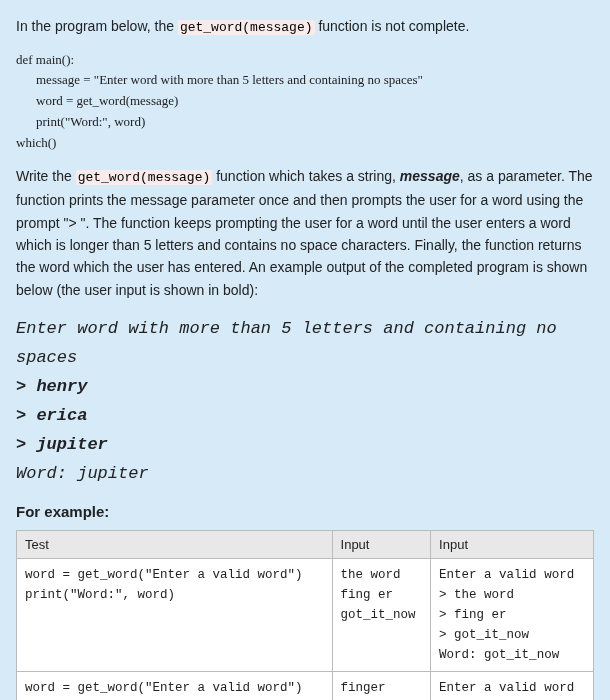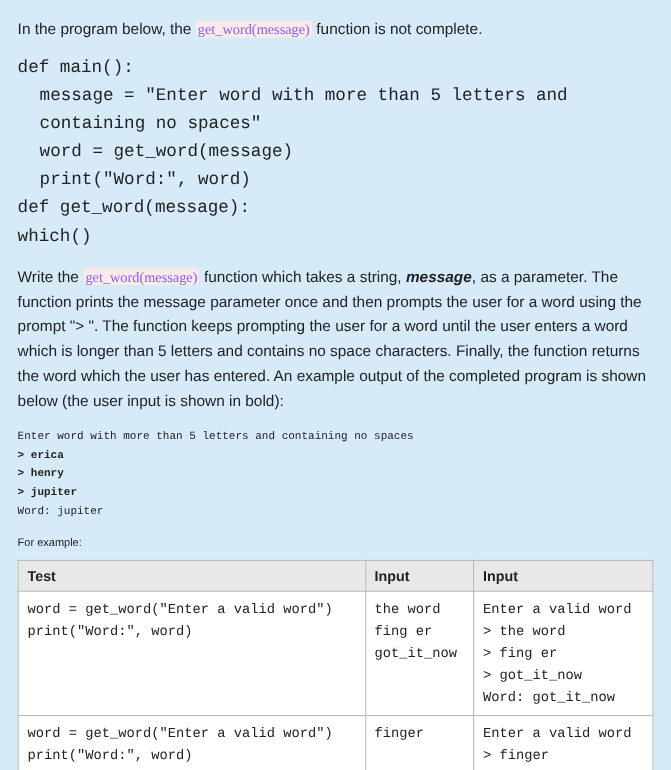--- a/index.html
+++ b/index.html
@@ -10,65 +10,66 @@
       color: #222;
       padding: 16px;
       width: 610px;
       min-height: 700px;
     }
     .intro-text {
       margin-bottom: 12px;
       line-height: 1.5;
     }
     .code-block {
-      font-family: Liberation Mono, monospace;
-      font-size: 16px;
+      font-family: Liberation Serif, serif;
+      font-size: 13px;
       background: transparent;
       margin-bottom: 12px;
       line-height: 1.6;
     }
     .code-block .indent1 { margin-left: 20px; }
     .inline-code {
-      font-family: Liberation Serif, serif;
-      color: #8b5cf6;
+      font-family: Liberation Mono, monospace;
+      color: #000000;
       background-color: #f9ebea;
       padding: 0 2px;
       border-radius: 2px;
       font-size: 13px;
     }
     .description {
       line-height: 1.6;
       margin-bottom: 14px;
     }
     .italic { font-style: italic; font-weight: bold; }
     .bold { font-weight: normal; }
     .sample-output {
       font-family: 'Courier New', Courier, monospace;
-      font-size: 10px;
+      font-size: 17px;
       margin-bottom: 14px;
       line-height: 1.7;
+      font-style: italic;
     }
     .sample-output .bold-line { font-weight: bold; }
     .for-example {
-      font-weight: normal;
-      font-size: 10px;
+      font-weight: bold;
+      font-size: 15px;
       margin-bottom: 10px;
     }
     table {
       border-collapse: collapse;
       width: 100%;
       background: white;
       font-size: 13px;
     }
     table th {
       background: #e8e8e8;
       border: 1px solid #bbb;
       padding: 6px 8px;
       text-align: left;
-      font-weight: bold;
+      font-weight: normal;
     }
     table td {
       border: 1px solid #bbb;
       padding: 6px 8px;
       vertical-align: top;
       line-height: 1.6;
       font-family: 'Courier New', Courier, monospace;
       font-size: 12.5px;
     }
   </style>
@@ -77,32 +78,31 @@
 
 <div class="intro-text">
   <span>In the program below, the </span><span class="inline-code">get_word(message)</span><span> function is not complete.</span>
 </div>
 
 <div class="code-block">
   <div>def main():</div>
   <div class="indent1">message = "Enter word with more than 5 letters and containing no spaces"</div>
   <div class="indent1">word = get_word(message)</div>
   <div class="indent1">print("Word:", word)</div>
-  <div>def get_word(message):</div>
   <div>which()</div>
 </div>
 
 <div class="description">
   <span>Write the </span><span class="inline-code">get_word(message)</span><span> function which takes a string, </span><span class="italic">message</span><span>, as a parameter. The function prints the message parameter once and then prompts the user for a word using the prompt "&gt; ". The function keeps prompting the user for a word until the user enters a word which is longer than 5 letters and contains no space characters. Finally, the function returns the </span><span class="bold">word</span><span> which the user has entered. An example output of the completed program is shown below (the user input is shown in bold):</span>
 </div>
 
 <div class="sample-output">
   <div>Enter word with more than 5 letters and containing no spaces</div>
+  <div class="bold-line">&gt; henry</div>
   <div class="bold-line">&gt; erica</div>
-  <div class="bold-line">&gt; henry</div>
   <div class="bold-line">&gt; jupiter</div>
   <div>Word: jupiter</div>
 </div>
 
 <div class="for-example">For example:</div>
 
 <table>
   <thead>
     <tr>
       <th>Test</th>

